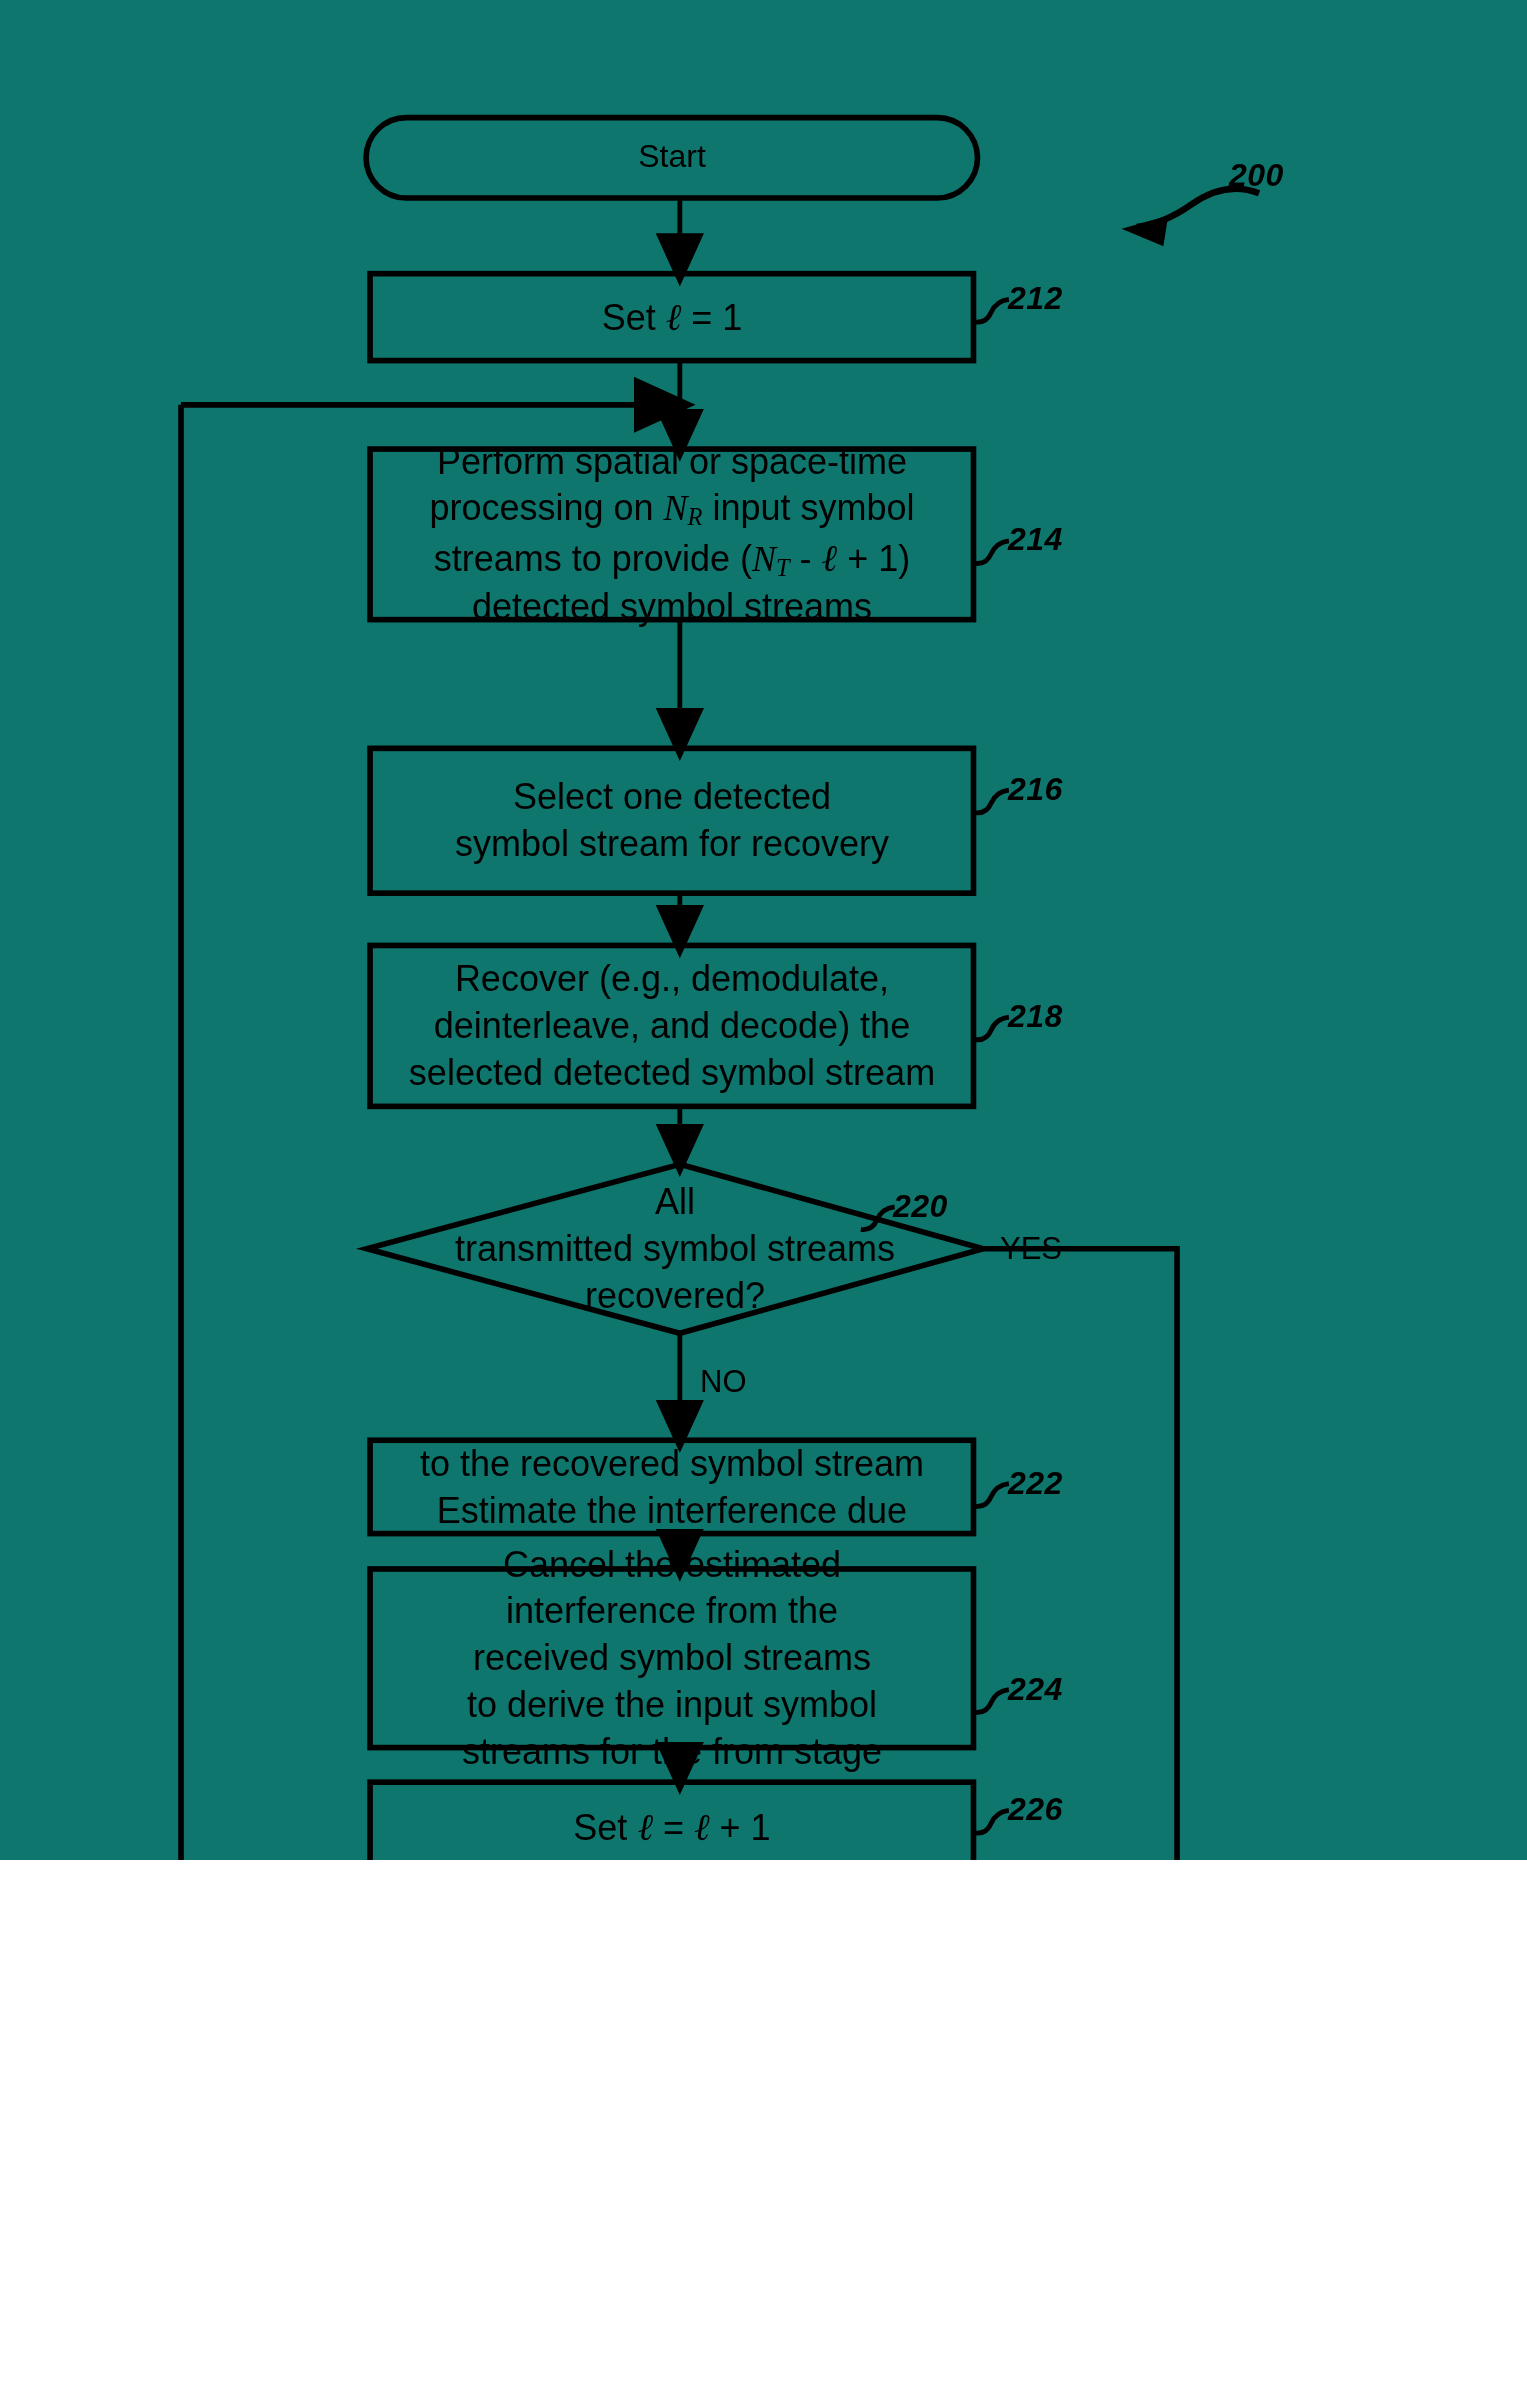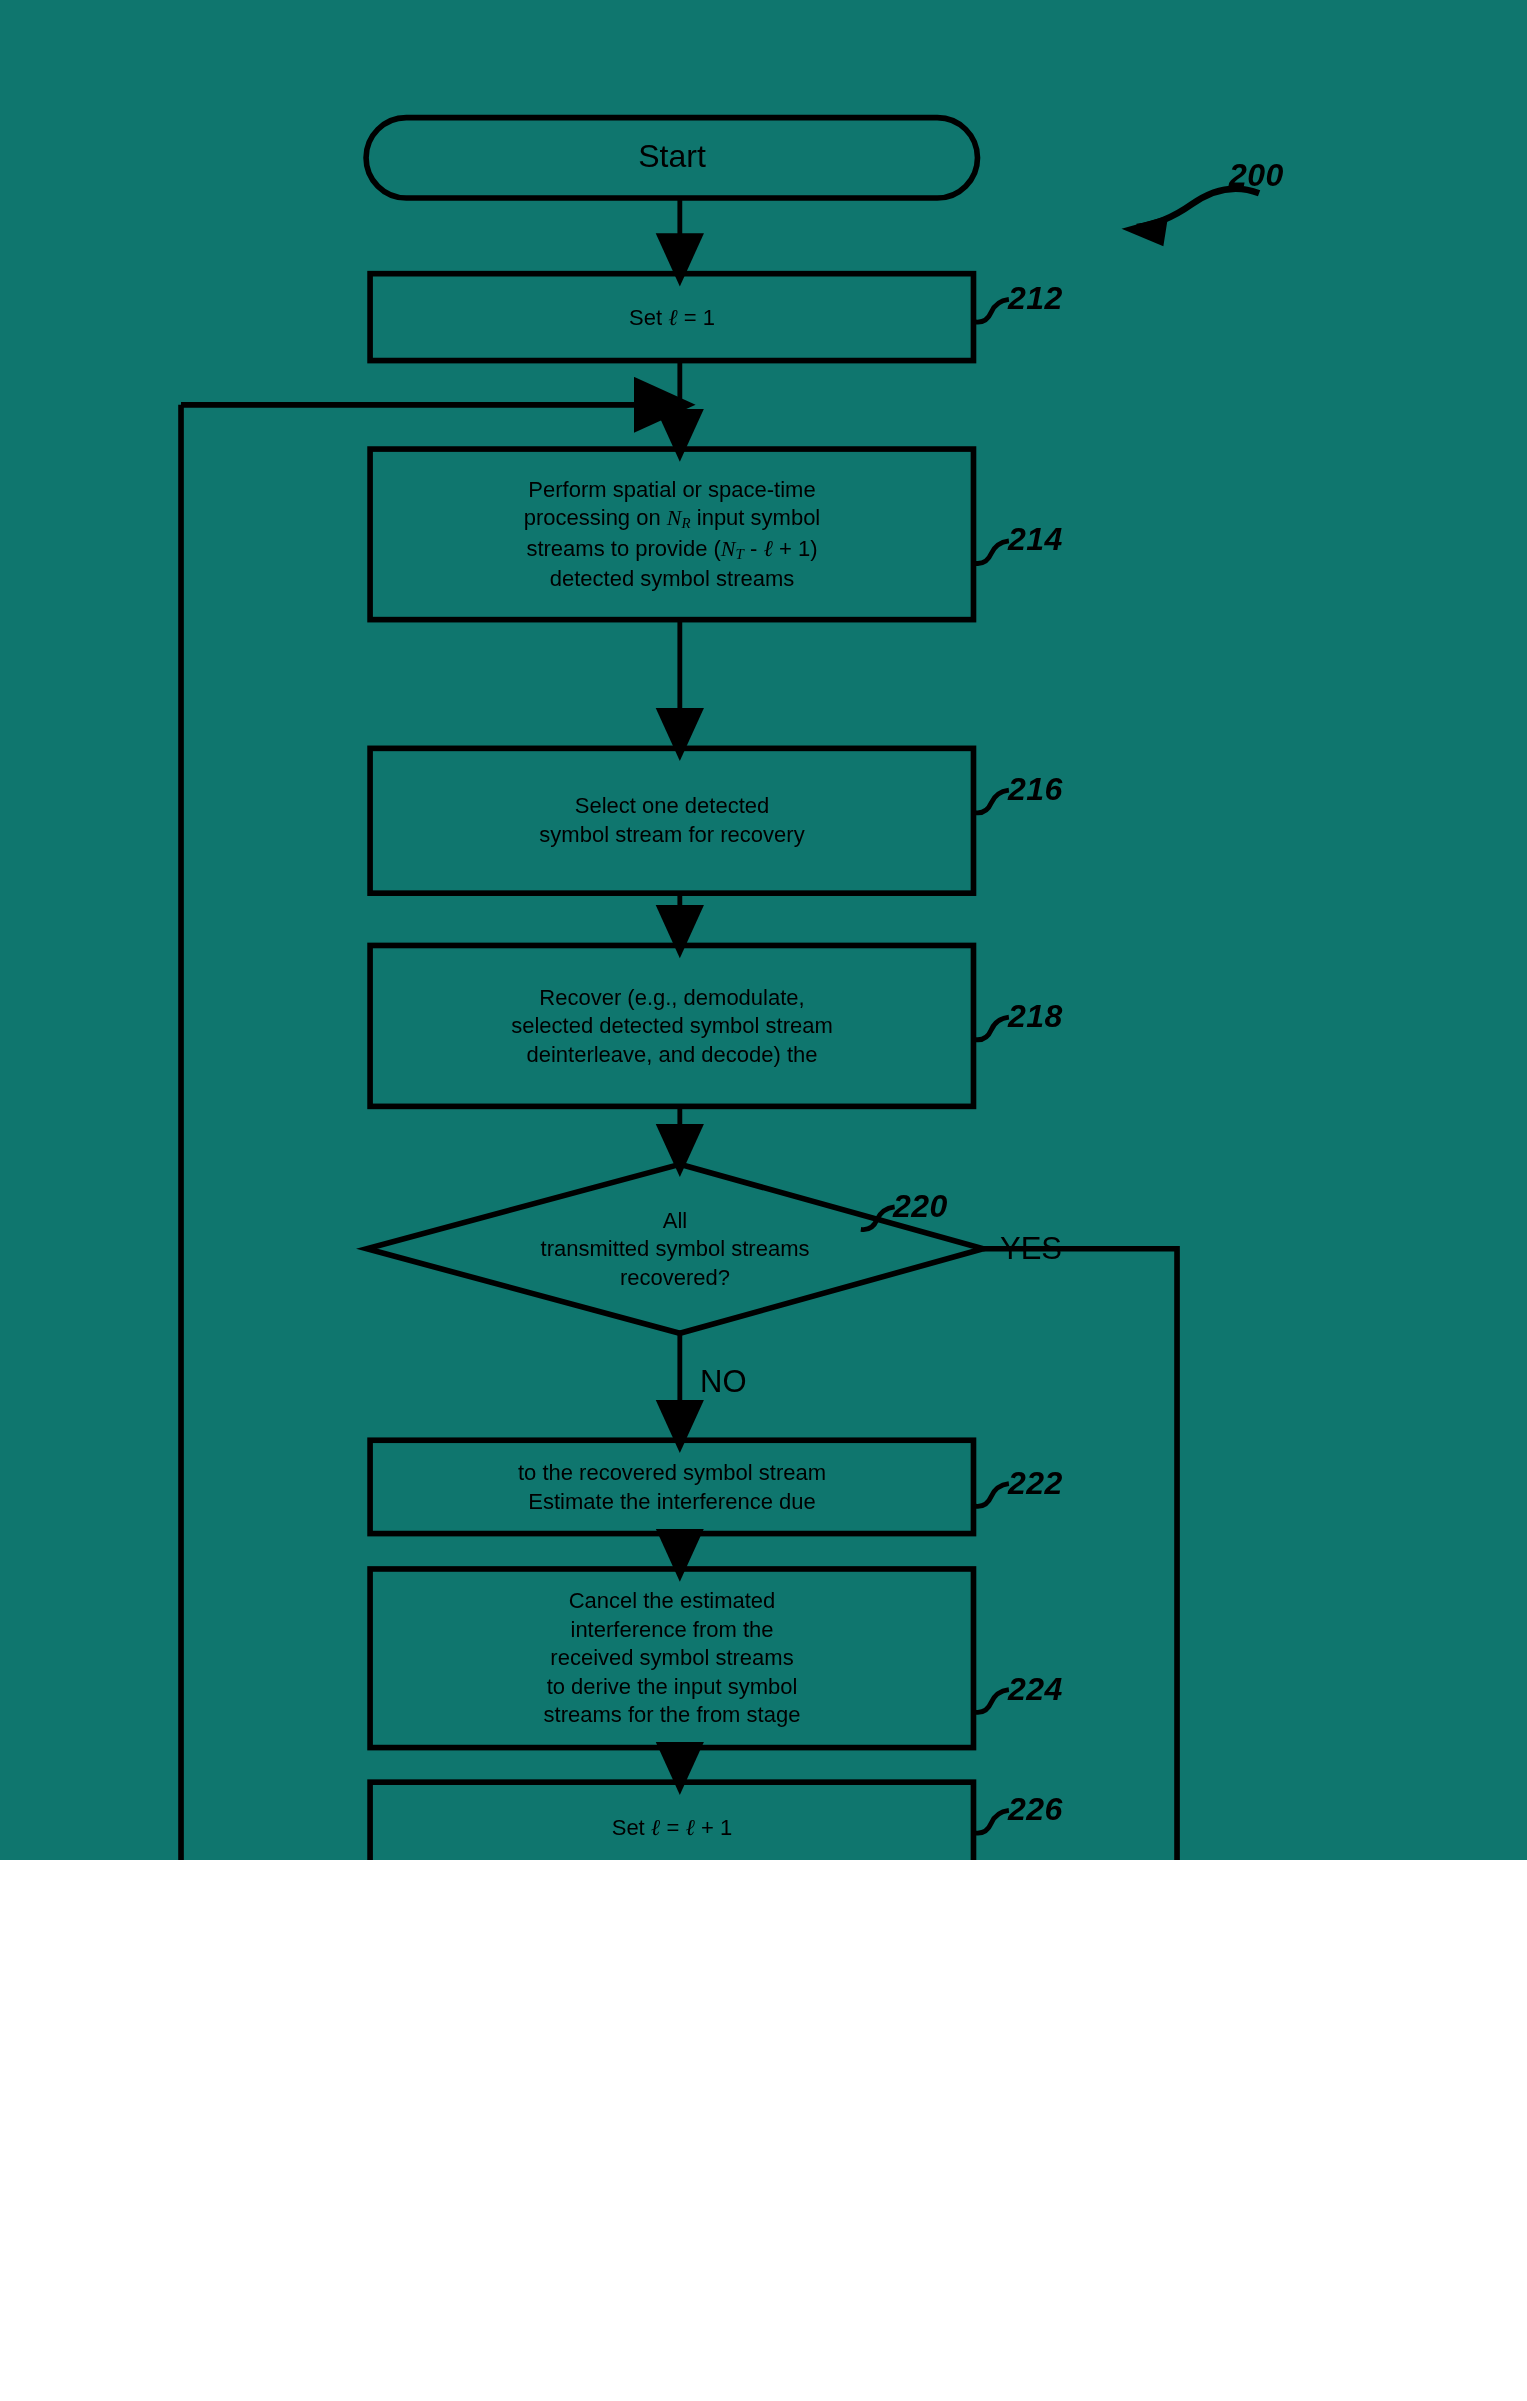--- a/index.html
+++ b/index.html
@@ -27,21 +27,21 @@
   }
   
   .node-text {
     position: absolute;
     display: flex;
     flex-direction: column;
     align-items: center;
     justify-content: center;
     text-align: center;
     font-family: "Liberation Sans", sans-serif;
-    font-size: 22px;
+    font-size: 36px;
     line-height: 1.30;
     color: #000000;
     white-space: nowrap;
     pointer-events: none;
   }
   .node-text .ln { display: block; }
   .terminal-text { font-size: 32px; }
   .ref-label {
     position: absolute;
     font-family: "Liberation Sans", sans-serif;
@@ -170,22 +170,22 @@
     <span class="ln">detected symbol streams</span>
   </div>
 
   <div class="node-text" style="left:370px; top:748px; width:604px; height:145px;">
     <span class="ln">Select one detected</span>
     <span class="ln">symbol stream for recovery</span>
   </div>
 
   <div class="node-text" style="left:370px; top:946px; width:604px; height:161px;">
     <span class="ln">Recover (e.g., demodulate,</span>
+    <span class="ln">deinterleave, and decode) the</span>
     <span class="ln">selected detected symbol stream</span>
-    <span class="ln">deinterleave, and decode) the</span>
   </div>
 
   <div class="node-text" style="left:367px; top:1169px; width:616px; height:161px;">
     <span class="ln">All</span>
     <span class="ln">transmitted symbol streams</span>
     <span class="ln">recovered?</span>
   </div>
 
   <div class="node-text" style="left:370px; top:1441px; width:604px; height:93px;">
     <span class="ln">to the recovered symbol stream</span>

